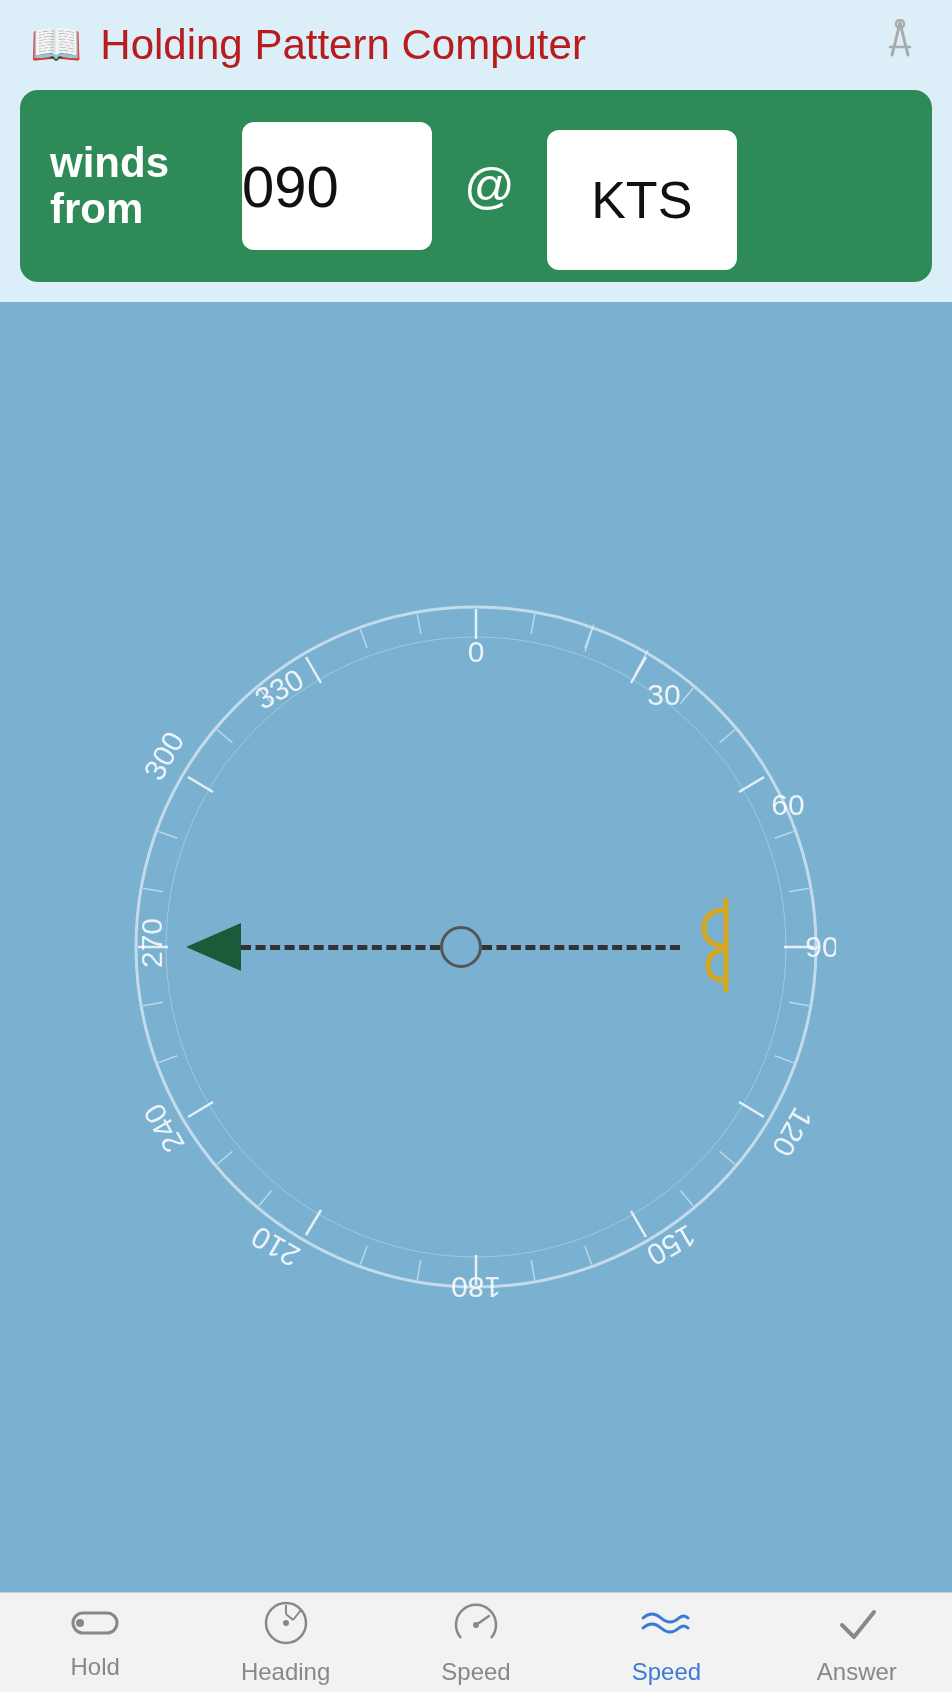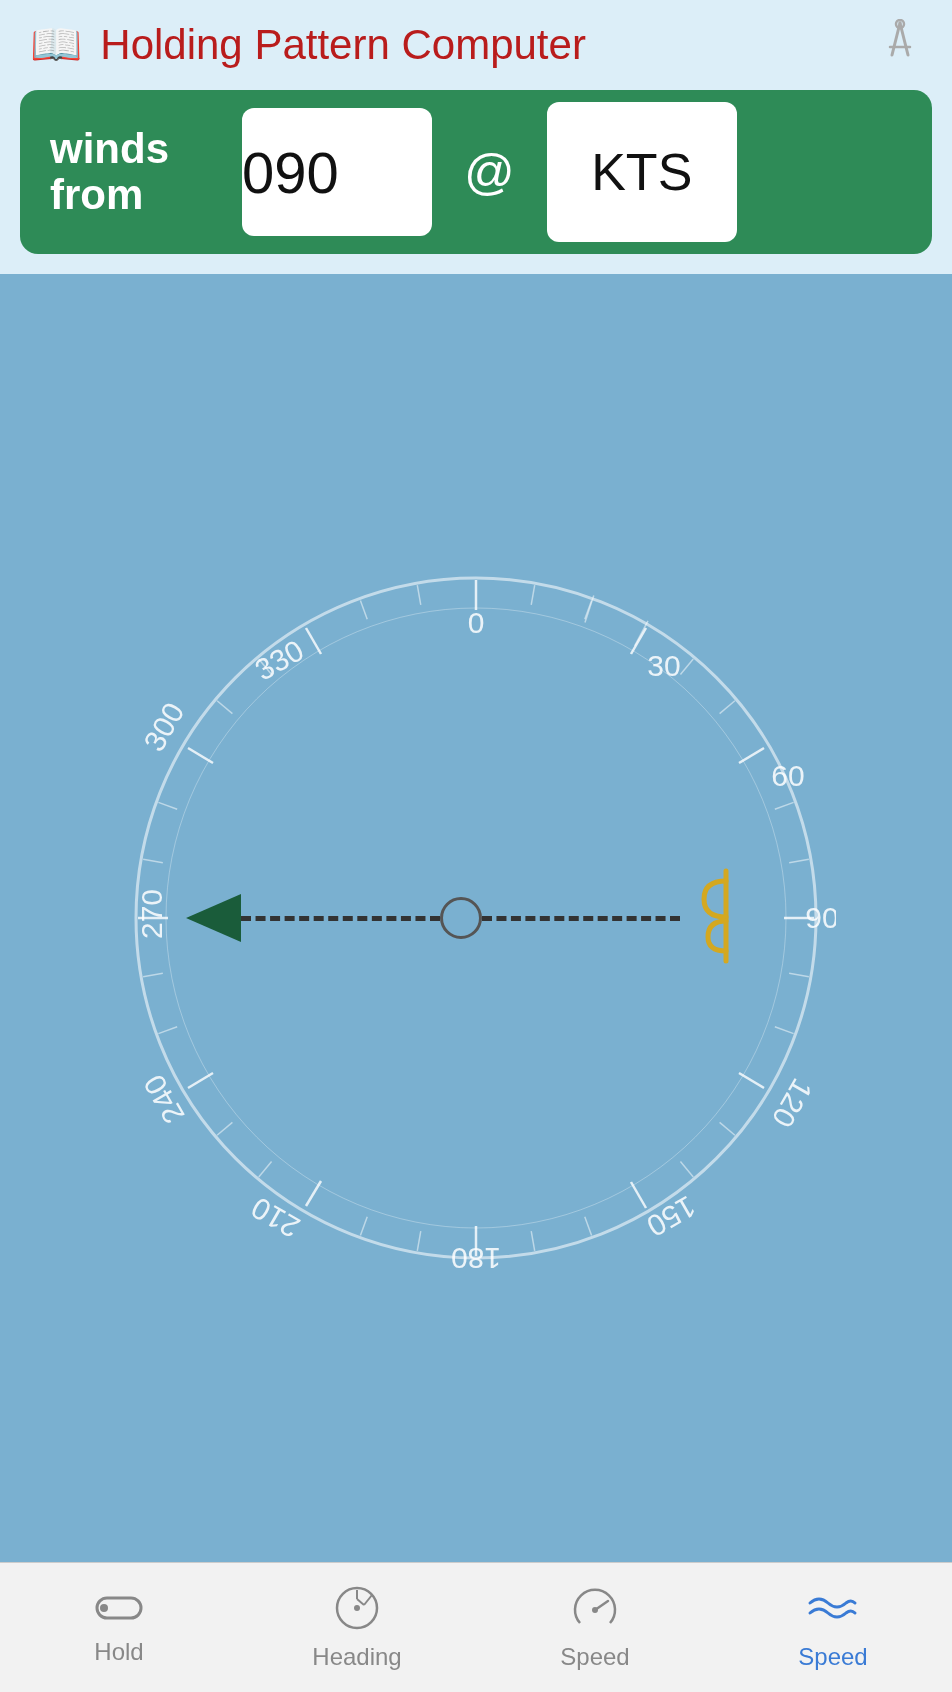--- a/index.html
+++ b/index.html
@@ -87,20 +87,21 @@
       border-radius: 12px;
       width: 190px;
       height: 140px;
       display: flex;
       align-items: center;
       justify-content: center;
       font-size: 52px;
       font-weight: 400;
       color: #111;
       cursor: pointer;
+      margin-top: 28px;
     }
 
     
     .compass-area {
       flex: 1;
       background: #7ab0d0;
       display: flex;
       align-items: center;
       justify-content: center;
       position: relative;
@@ -118,21 +119,21 @@
       top: 0; left: 0;
       width: 100%; height: 100%;
     }
 
     
     .tab-bar {
       background: #f2f2f2;
       border-top: 1px solid #ccc;
       display: flex;
       align-items: stretch;
-      height: 130px;
+      height: 100px;
     }
     .tab-item {
       flex: 1;
       display: flex;
       flex-direction: column;
       align-items: center;
       justify-content: center;
       gap: 6px;
       cursor: pointer;
       color: #888;
@@ -323,14 +324,22 @@
     <span class="tab-icon">
       <svg width="56" height="46" viewBox="0 0 56 46">
 
         <path d="M5 18 Q14 10 23 18 Q32 26 41 18 Q46 14 50 18" fill="none" stroke="#3a7bd5" stroke-width="3" stroke-linecap="round"></path>
         <path d="M5 28 Q14 20 23 28 Q32 36 41 28 Q46 24 50 28" fill="none" stroke="#3a7bd5" stroke-width="3" stroke-linecap="round"></path>
       </svg>
     </span>
     <span class="tab-label" style="color:#3a7bd5;">Speed</span>
   </div>
 
+  <div class="tab-item">
+    <span class="tab-icon">
+      <svg width="50" height="46" viewBox="0 0 50 46">
+        <polyline points="10,25 22,37 42,12" fill="none" stroke="#888" stroke-width="4" stroke-linecap="round" stroke-linejoin="round"></polyline>
+      </svg>
+    </span>
+    <span class="tab-label">Answer</span>
+  </div>
 
 </div>
 
 </body></html>

